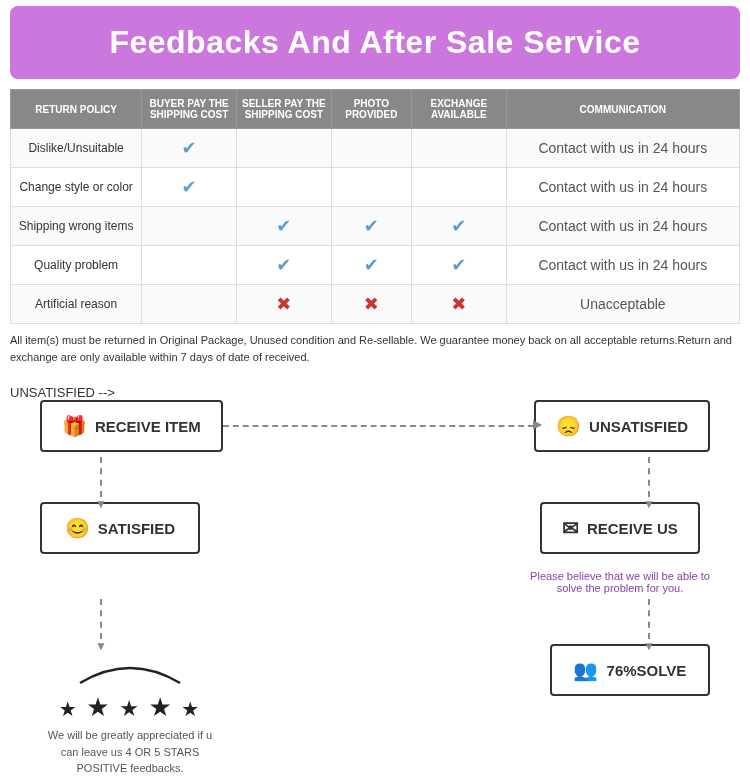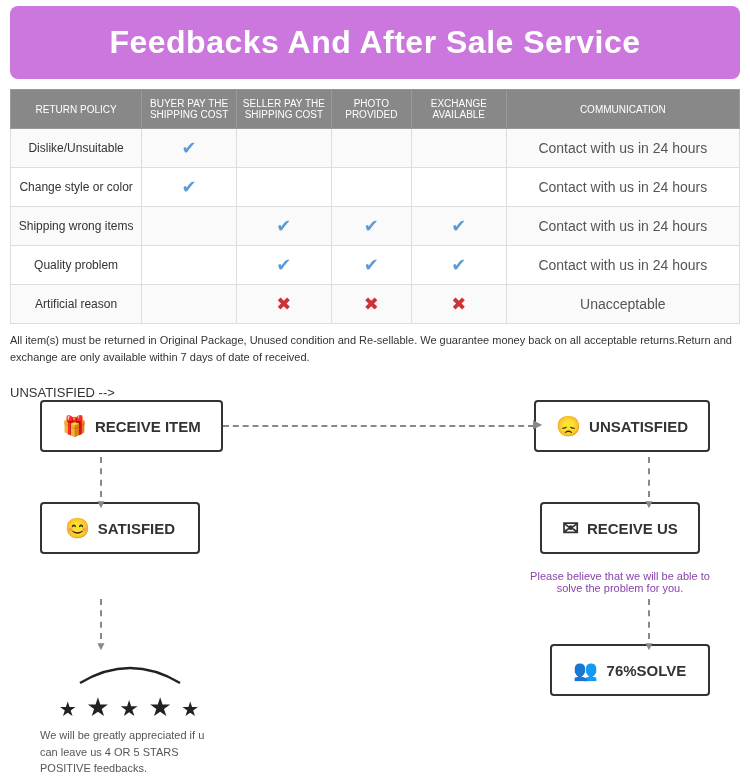--- a/index.html
+++ b/index.html
@@ -34,21 +34,21 @@
 
     .policy-table {
       width: 100%;
       border-collapse: collapse;
       border: 1px solid #ccc;
     }
     .policy-table th {
       background: #888;
       color: #fff;
       font-size: 10px;
-      font-weight: normal;
+      font-weight: bold;
       text-align: center;
       padding: 8px 4px;
       border: 1px solid #999;
       vertical-align: middle;
       text-transform: uppercase;
     }
     .policy-table td {
       border: 1px solid #ddd;
       padding: 8px 0;
       text-align: center;
@@ -206,20 +206,21 @@
       margin: 0 30px;
     }
     .stars-section {
       display: flex;
       flex-direction: column;
       align-items: center;
     }
     .stars-text {
       font-size: 11px;
       color: #555;
+      text-align: center;
       max-width: 180px;
       margin-top: 4px;
       line-height: 1.5;
     }
 
     
     .arc-svg {
       margin: 4px 0;
     }
 

